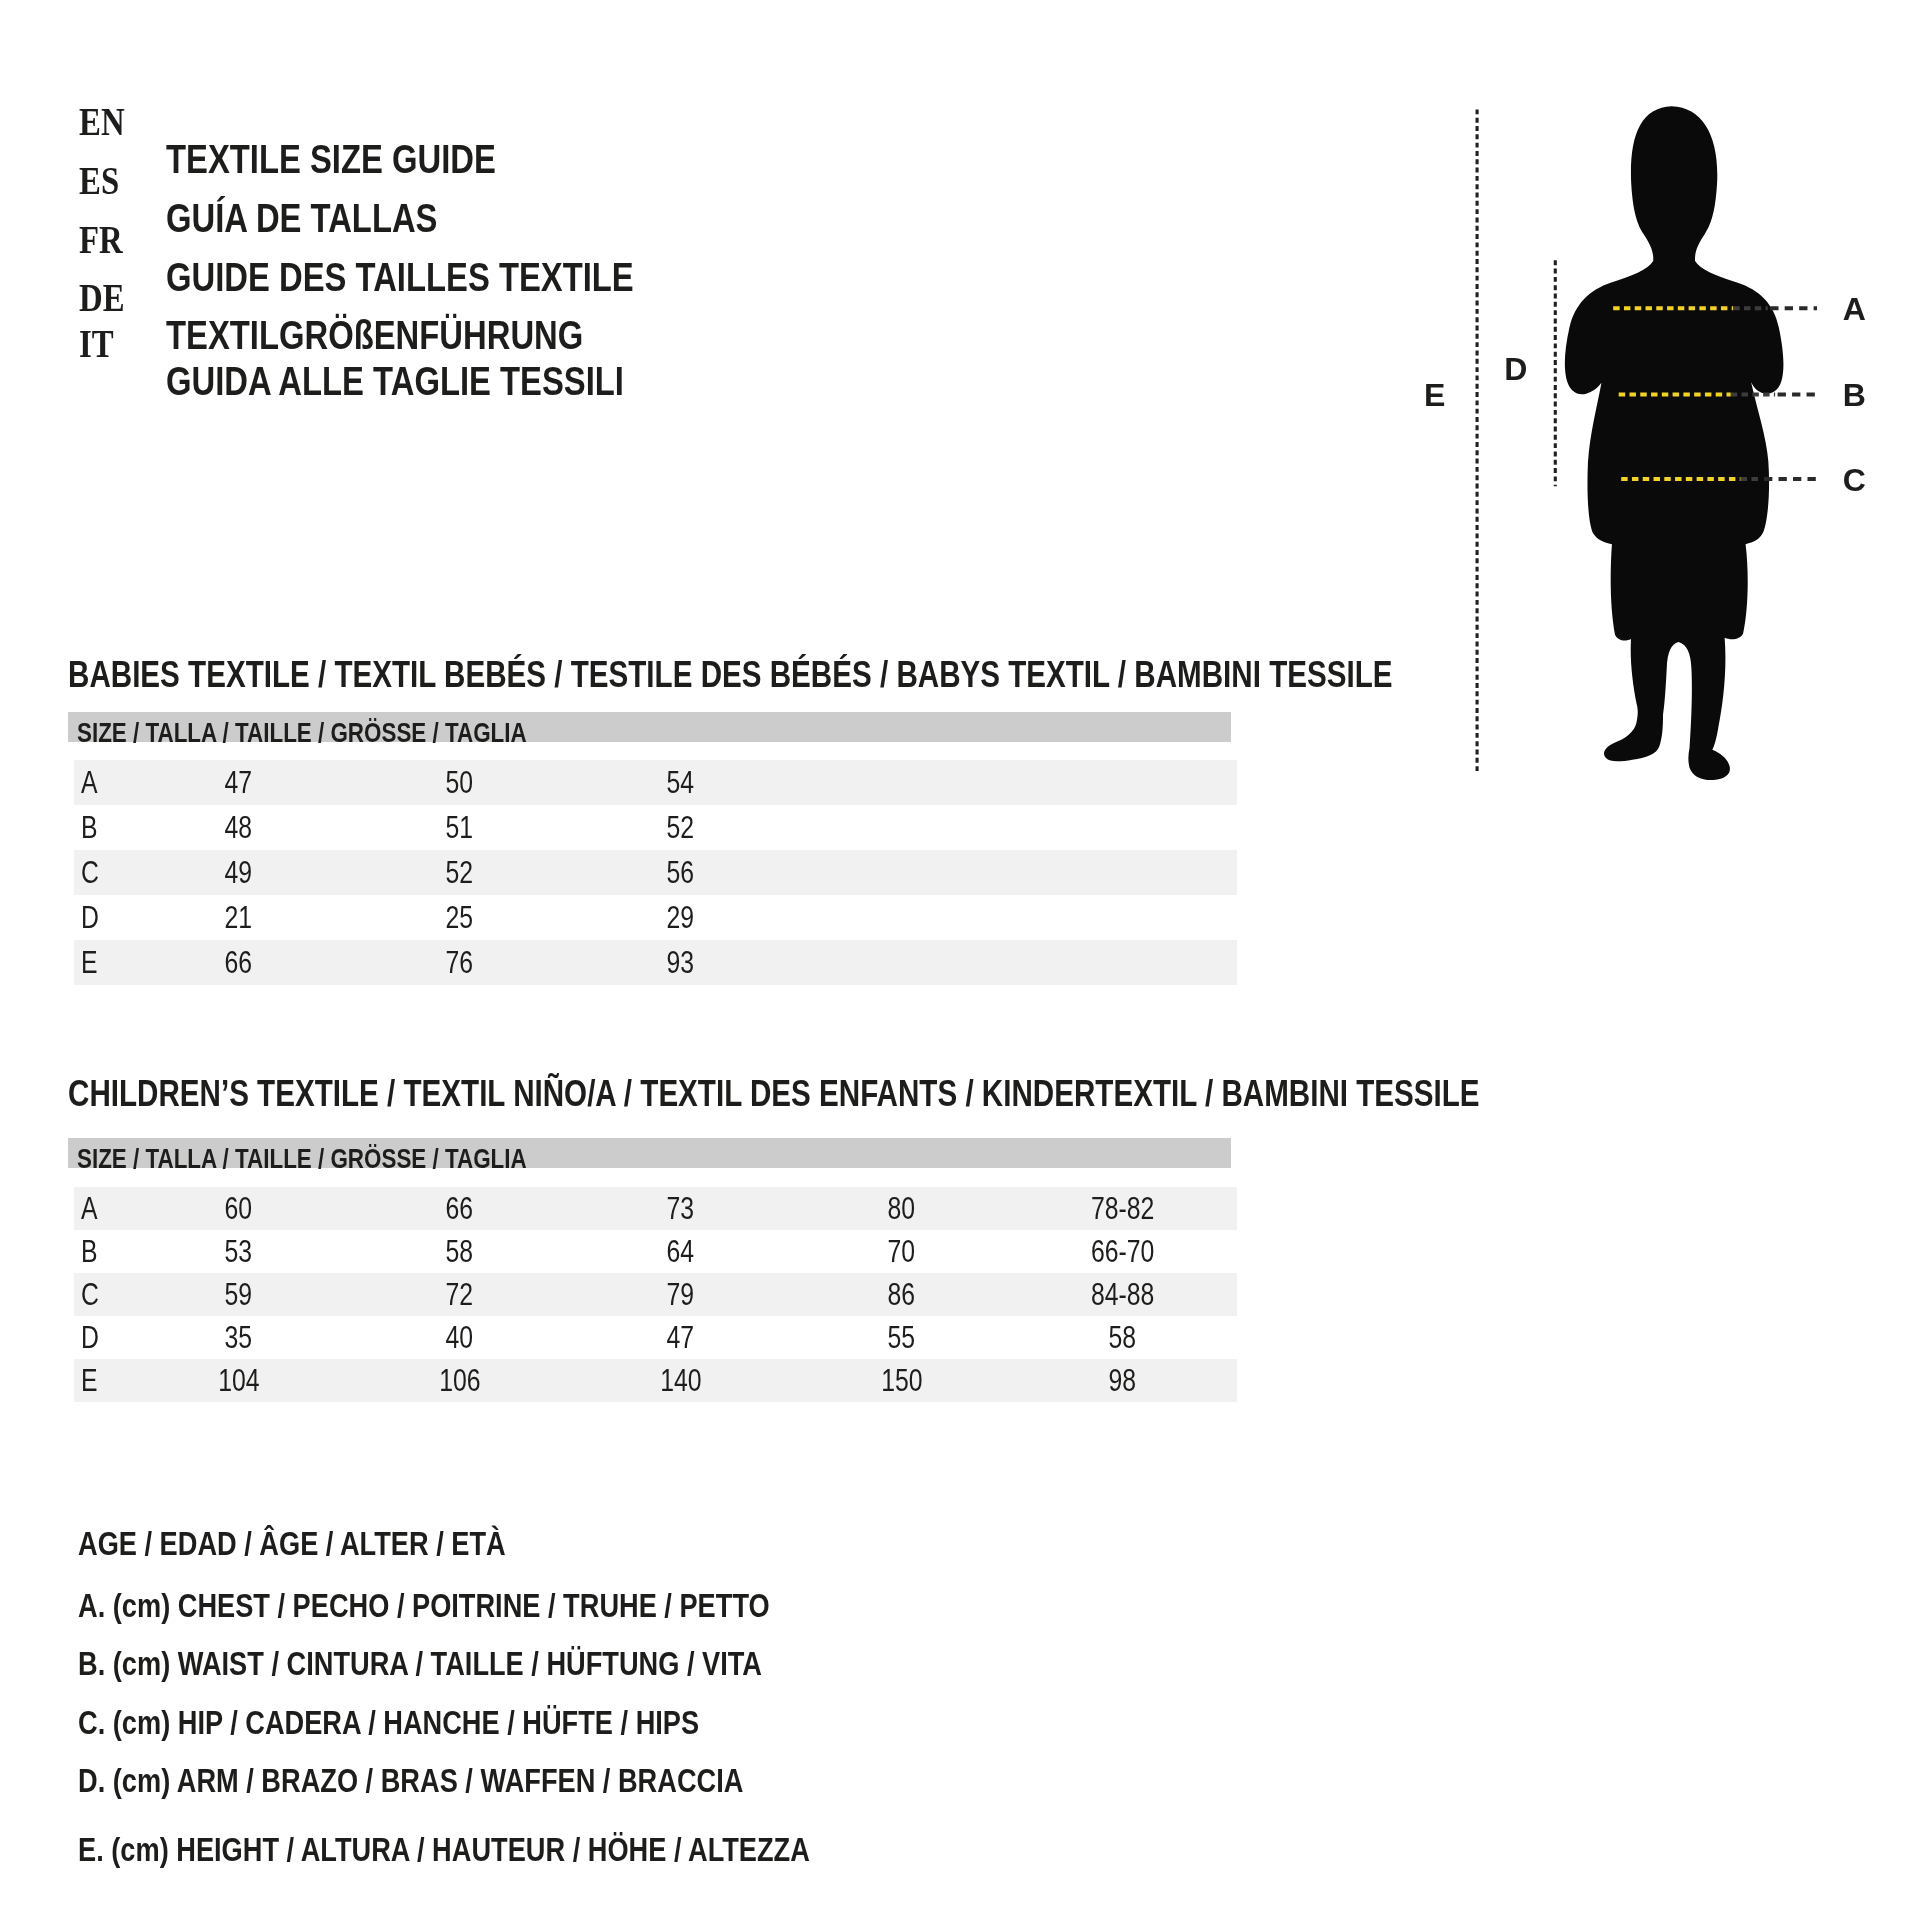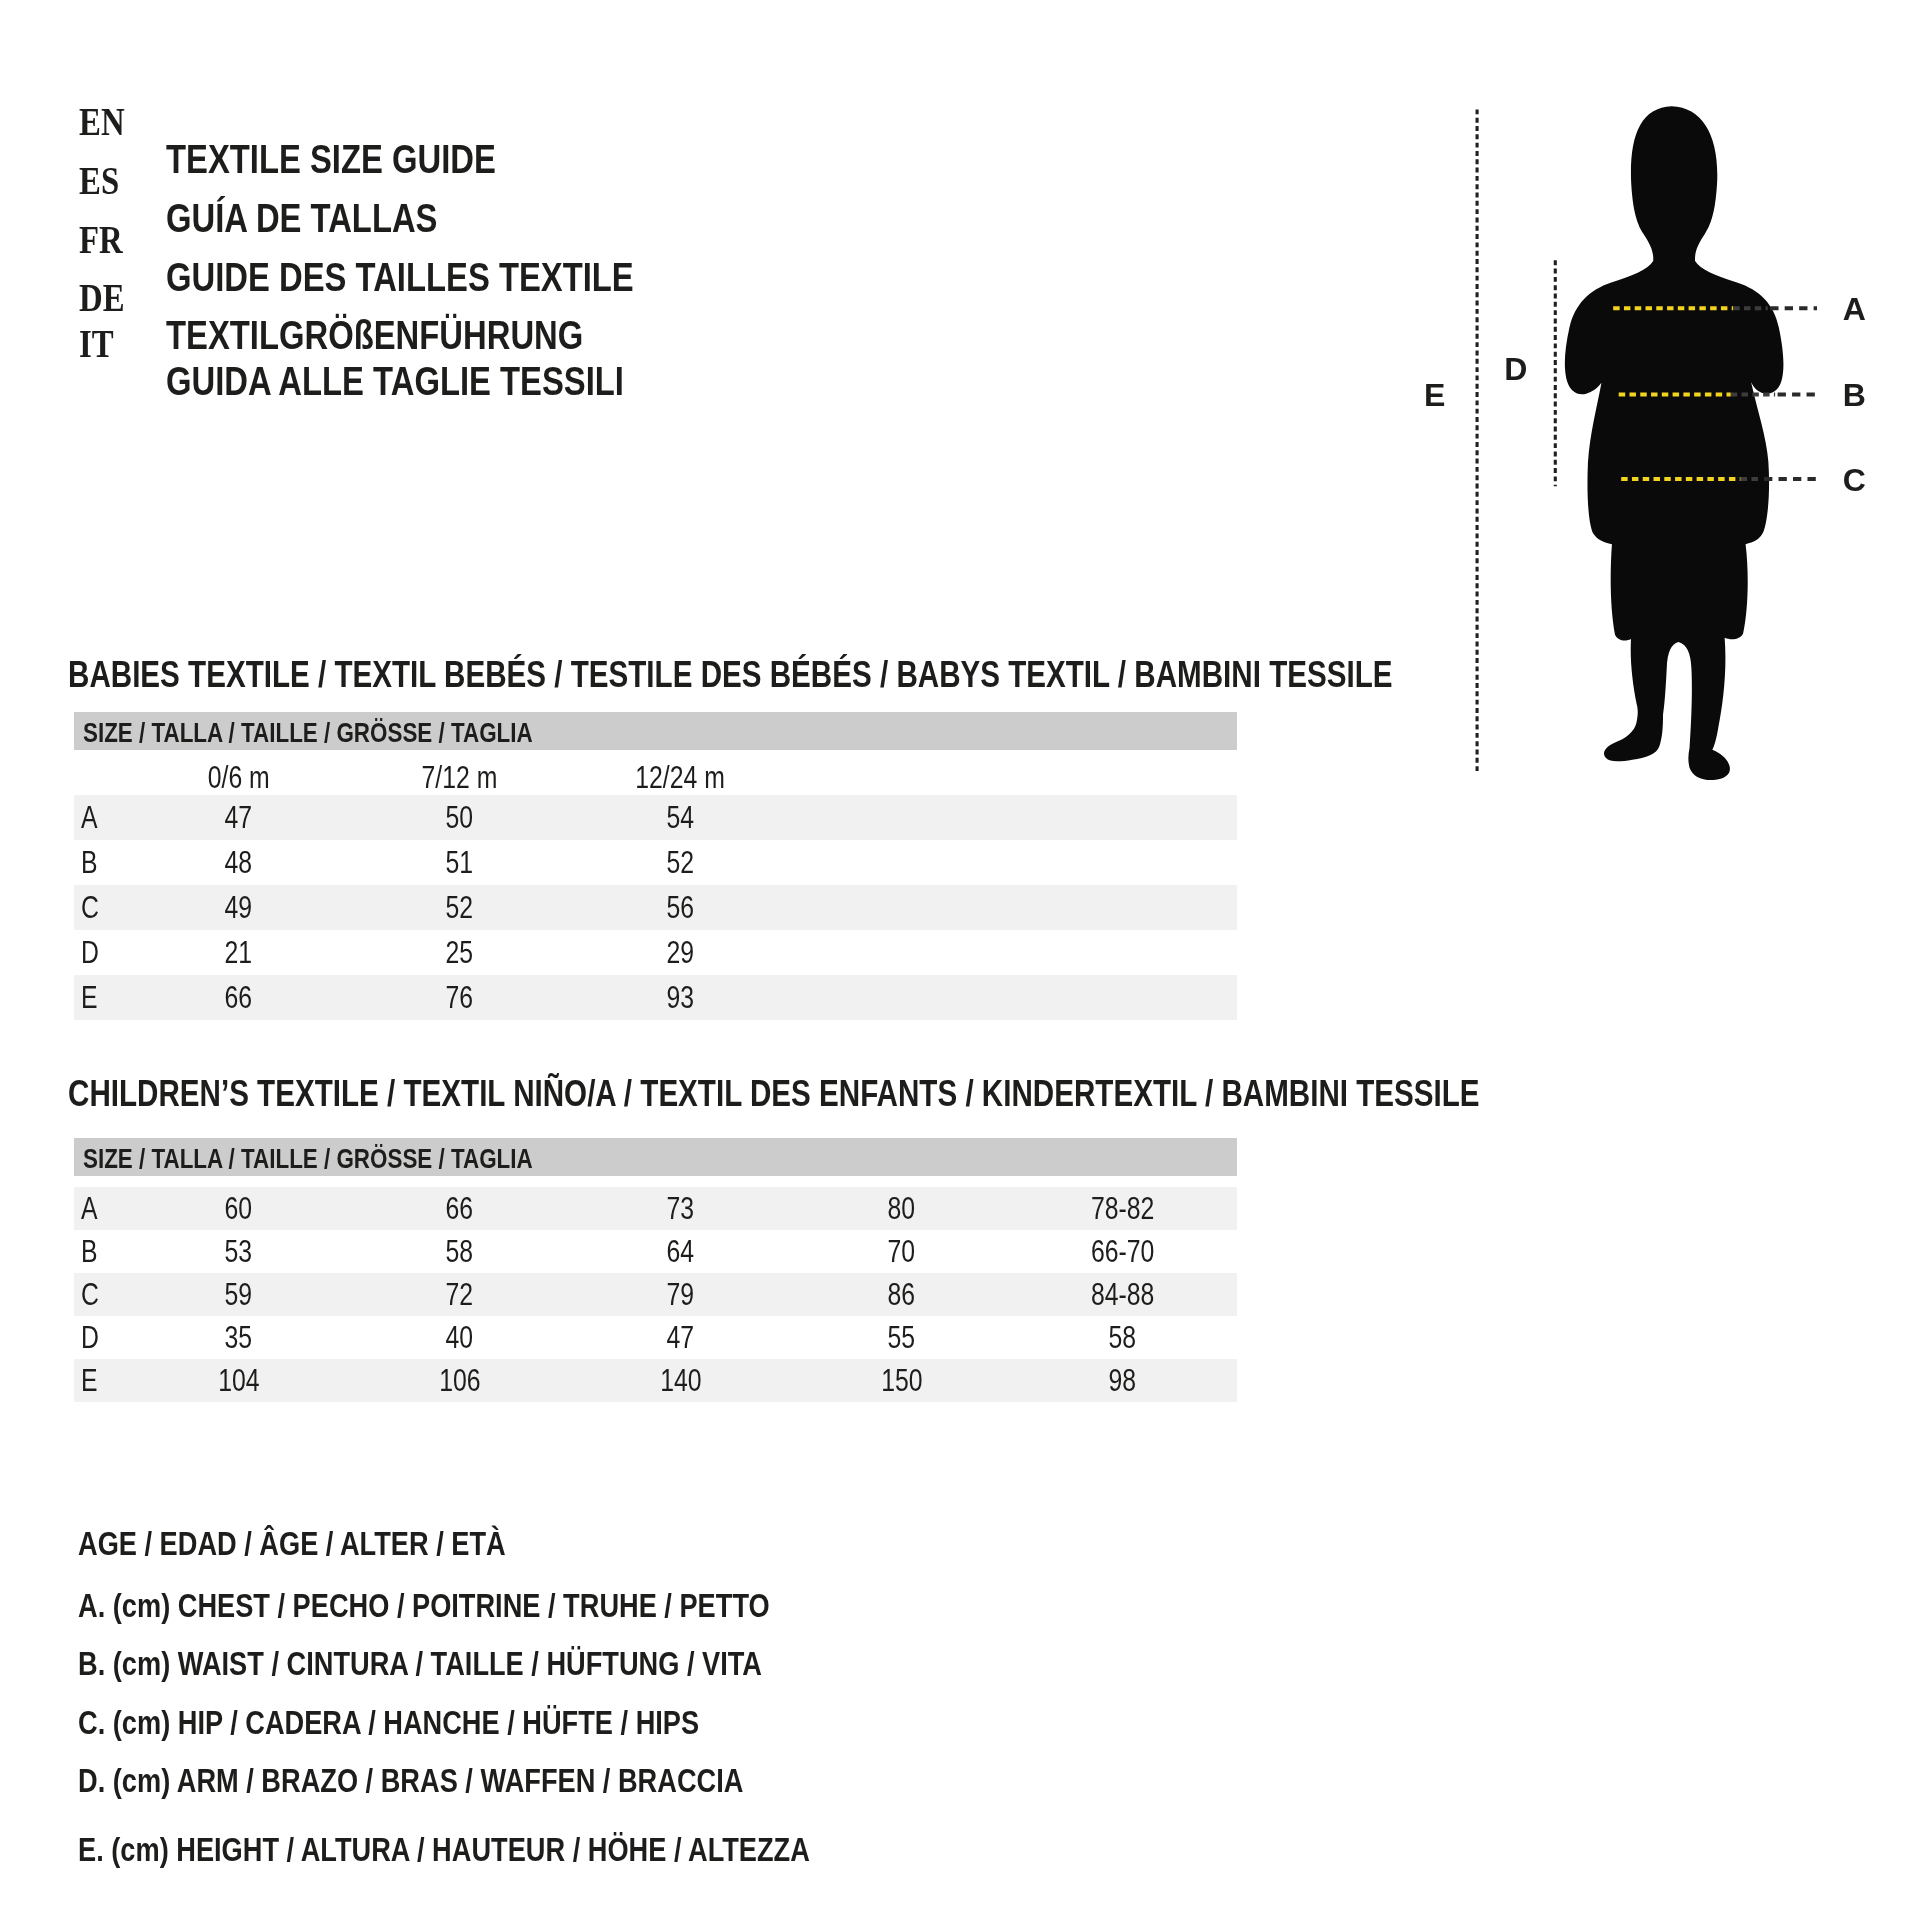--- a/index.html
+++ b/index.html
@@ -13,21 +13,21 @@
 
   
   .lang-row{position:absolute;left:79px;height:43px;line-height:43px;font-size:41px;font-weight:700;}
   .lang-code{display:inline-block;width:87px;vertical-align:top;font-family:Liberation Serif, serif;}
   .lang-title{display:inline-block;vertical-align:top;margin-top:38px;}
 
   
   .section-title{position:absolute;left:68px;font-size:37px;font-weight:700;line-height:37px;white-space:nowrap;}
 
   
-  .size-bar{position:absolute;left:74px;width:1163px;height:38px;background:#cccccc;}
+  .size-bar{position:absolute;left:68px;width:1163px;height:30px;background:#cccccc;}
   .size-bar .bar-text{position:absolute;left:8.6px;top:0;height:41px;line-height:41px;font-size:28px;font-weight:700;}
 
   
   .size-table{position:absolute;left:74px;width:1163px;}
   .thead{display:flex;height:35px;align-items:center;font-size:31px;font-weight:400;}
   .trow{display:flex;align-items:center;font-size:31px;font-weight:400;}
   .rows-babies .trow{height:45px;}
   .rows-children .trow{height:43px;}
   .trow.striped{background:#f1f1f1;}
   .cell{width:221px;text-align:center;}
@@ -138,26 +138,20 @@
 
 <div class="section-title" style="top:656px">
   <span class="cx">BABIES TEXTILE / TEXTIL BEBÉS / TESTILE DES BÉBÉS / BABYS TEXTIL / BAMBINI TESSILE</span>
 </div>
 
 <div class="size-bar" style="top:712px">
   <span class="bar-text"><span class="cx">SIZE / TALLA / TAILLE / GRÖSSE / TAGLIA</span></span>
 </div>
 
 <div class="size-table" style="top:760px">
-  <div class="thead">
-    <div class="cell label"></div>
-    <div class="cell"><span class="cx cxc">0/6 m</span></div>
-    <div class="cell"><span class="cx cxc">7/12 m</span></div>
-    <div class="cell"><span class="cx cxc">12/24 m</span></div>
-  </div>
   <div class="rows-babies">
     <div class="trow striped">
       <div class="cell label"><span class="cx">A</span></div>
       <div class="cell"><span class="cx cxc">47</span></div>
       <div class="cell"><span class="cx cxc">50</span></div>
       <div class="cell"><span class="cx cxc">54</span></div>
     </div>
     <div class="trow">
       <div class="cell label"><span class="cx">B</span></div>
       <div class="cell"><span class="cx cxc">48</span></div>

